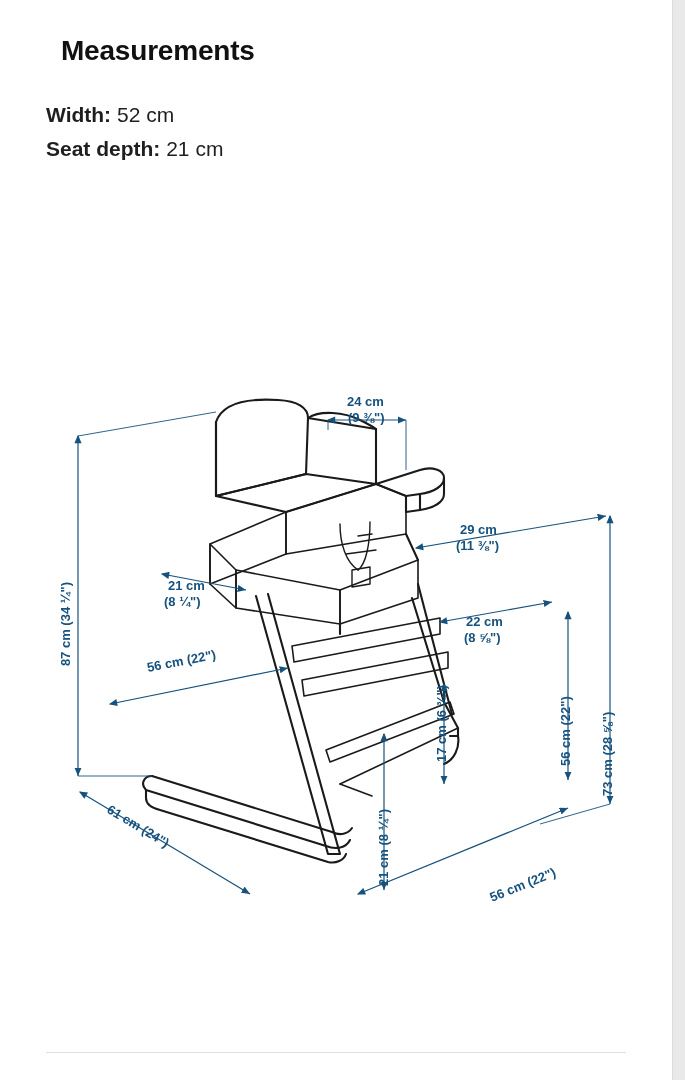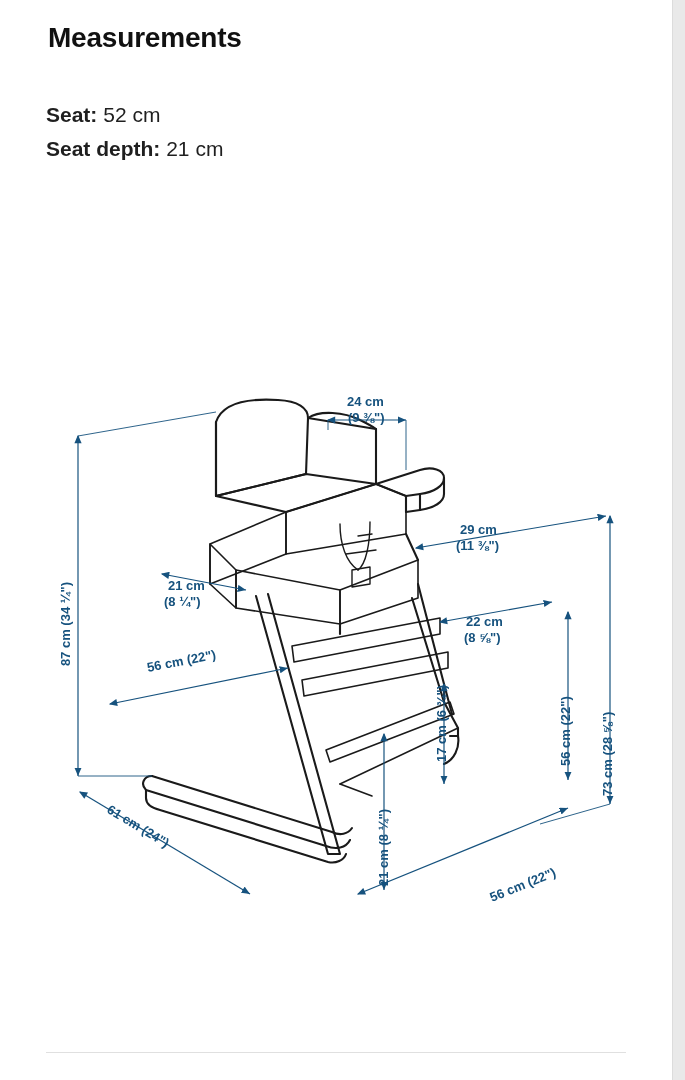--- a/index.html
+++ b/index.html
@@ -31,21 +31,21 @@
     border-left: 1px solid #dcdcdc;
   }
   .content {
     position: absolute;
     left: 0;
     top: 0;
     width: 673px;
     height: 100%;
   }
   h1.title {
-    margin: 2px;
+    margin: 15px;
     position: absolute;
     left: 46px;
     top: 20px;
     font-size: 28px;
     font-weight: bold;
     letter-spacing: -0.2px;
     color: #111111;
   }
   .specs {
     position: absolute;
@@ -89,21 +89,21 @@
 </head>
 <body>
 
 <div class="page">
   <div class="content">
 
     <h1 class="title">Measurements</h1>
 
     <div class="specs">
       <div class="spec-row">
-        <span class="spec-label">Seat:</span>
+        <span class="spec-label">Width:</span>
         <span class="spec-value">52 cm</span>
       </div>
       <div class="spec-row">
         <span class="spec-label">Seat depth:</span>
         <span class="spec-value">21 cm</span>
       </div>
     </div>
 
     <div class="diagram-wrap">
       <svg class="diagram" viewBox="0 0 610 580" xmlns="http://www.w3.org/2000/svg">

